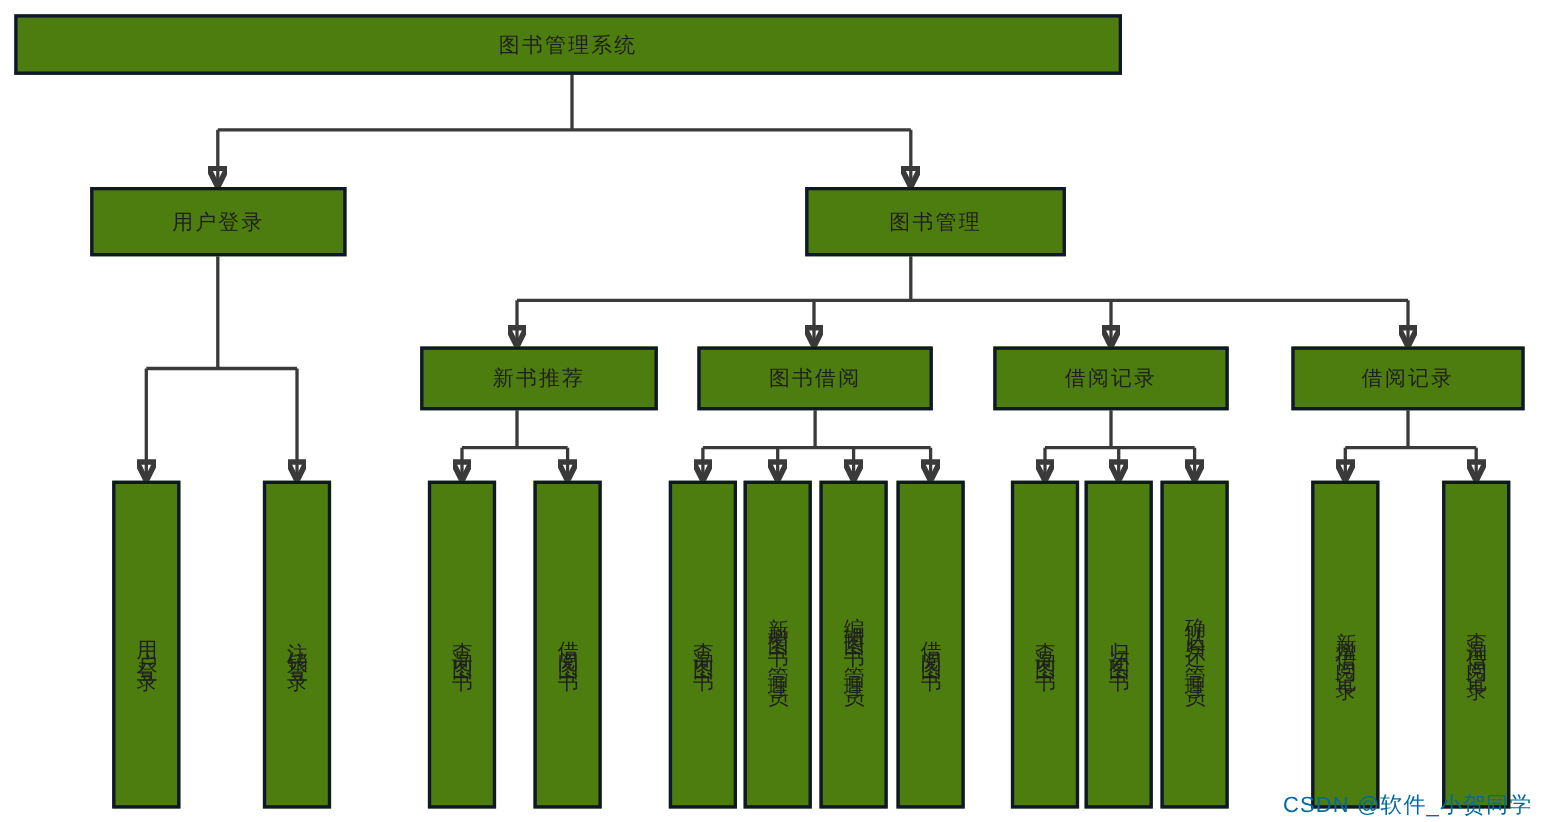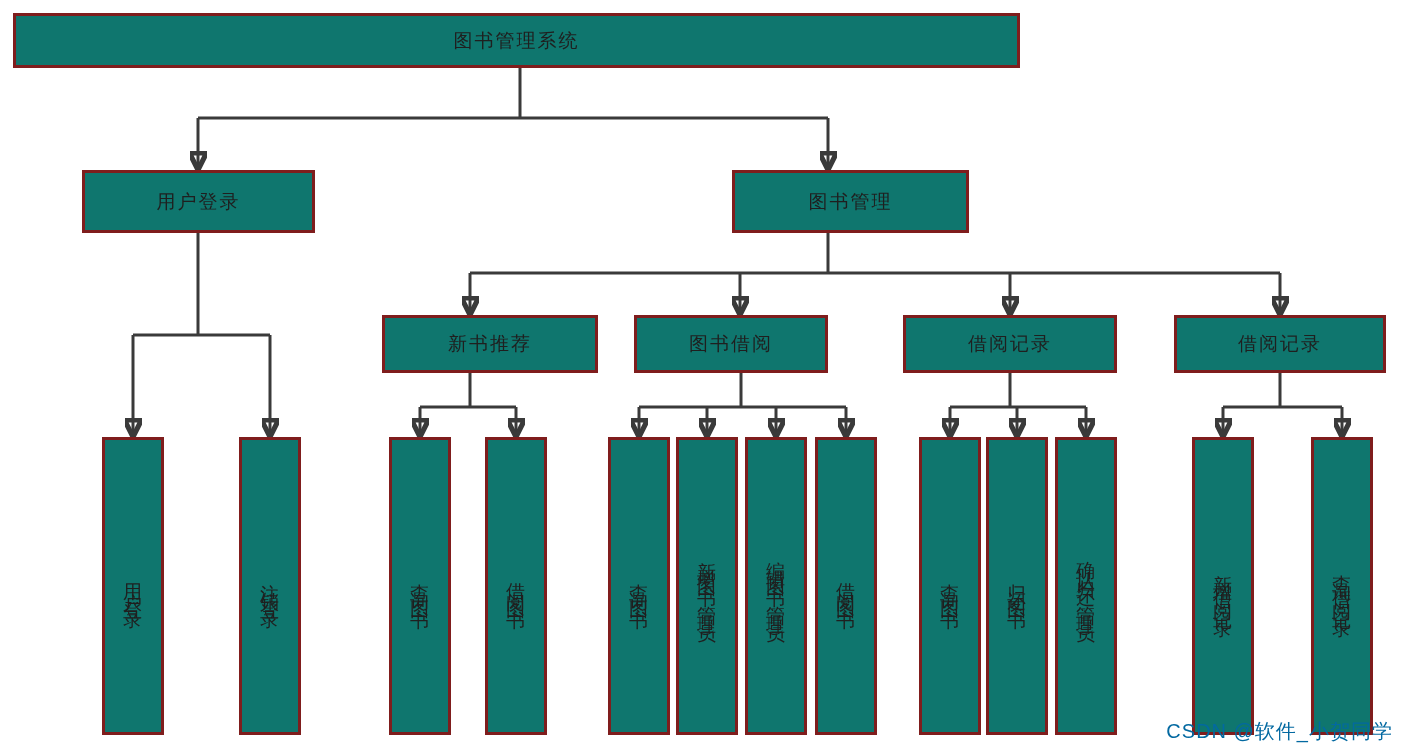--- a/index.html
+++ b/index.html
@@ -3,22 +3,22 @@
 <meta charset="utf-8">
 <style>
   html,body { margin:0; padding:0; background:#ffffff; }
   .canvas {
     position:relative; width:1405px; height:747px; background:#ffffff;
     font-family:"Liberation Sans","DejaVu Sans",sans-serif; overflow:hidden;
   }
   .wires { position:absolute; left:0; top:0; width:1405px; height:747px; }
   .wires path, .wires line { stroke:#3a3a3a; stroke-width:3; fill:none; }
   .box {
-    position:absolute; box-sizing:border-box; border:3px solid #7f1d1d;
-    background:#0f766e; display:flex; align-items:center; justify-content:center;
+    position:absolute; box-sizing:border-box; border:3px solid #0f172a;
+    background:#4d7c0f; display:flex; align-items:center; justify-content:center;
     font-size:19px; color:#1f1f1f; letter-spacing:2px;
   }
   .vbox {
     writing-mode:vertical-rl; text-orientation:mixed;
     letter-spacing:9px; line-height:1; font-size:19px;
   }
   .watermark {
     position:absolute; right:12px; bottom:2px; font-size:20px;
     color:#0369a1; letter-spacing:1px; z-index:5;
   }
@@ -68,21 +68,21 @@
     <line x1="1223" y1="407" x2="1223" y2="437" marker-end="url(#arrow)"></line>
     <line x1="1342" y1="407" x2="1342" y2="437" marker-end="url(#arrow)"></line>
   </svg>
 
   <div class="box" style="left:13px; top:13px; width:1007px; height:55px;">图书管理系统</div>
 
   <div class="box" style="left:82px; top:170px; width:233px; height:63px;">用户登录</div>
   <div class="box" style="left:732px; top:170px; width:237px; height:63px;">图书管理</div>
 
   <div class="box" style="left:362px; top:315px; width:216px; height:58px;margin-left:20px;">新书推荐</div>
-  <div class="box" style="left:634px; top:315px; width:194px; height:58px;">图书借阅</div>
+  <div class="box" style="left:634px; top:315px; width:214px; height:58px;">图书借阅</div>
   <div class="box" style="left:903px; top:315px; width:214px; height:58px;">借阅记录</div>
   <div class="box" style="left:1174px; top:315px; width:212px; height:58px;">借阅记录</div>
 
   <div class="box vbox" style="left:102px; top:437px; width:62px; height:298px;">用户登录</div>
   <div class="box vbox" style="left:239px; top:437px; width:62px; height:298px;">注销登录</div>
 
   <div class="box vbox" style="left:389px; top:437px; width:62px; height:298px;">查询图书</div>
   <div class="box vbox" style="left:485px; top:437px; width:62px; height:298px;">借阅图书</div>
 
   <div class="box vbox" style="left:608px; top:437px; width:62px; height:298px;">查询图书</div>

